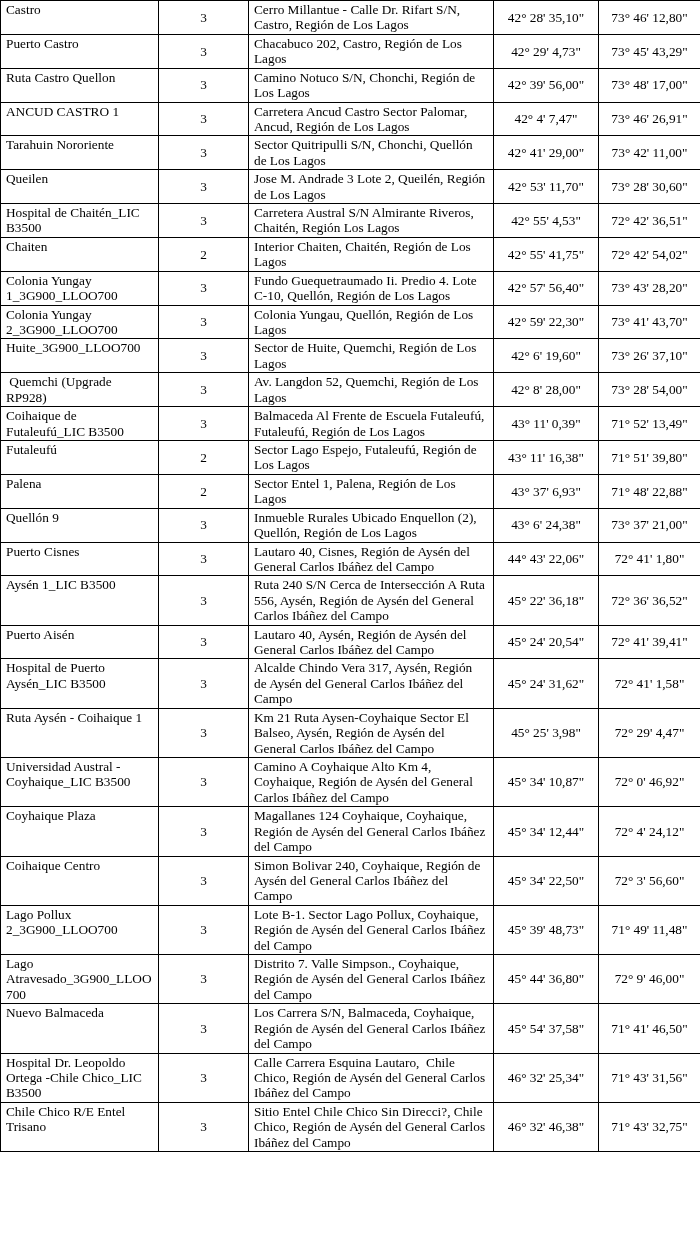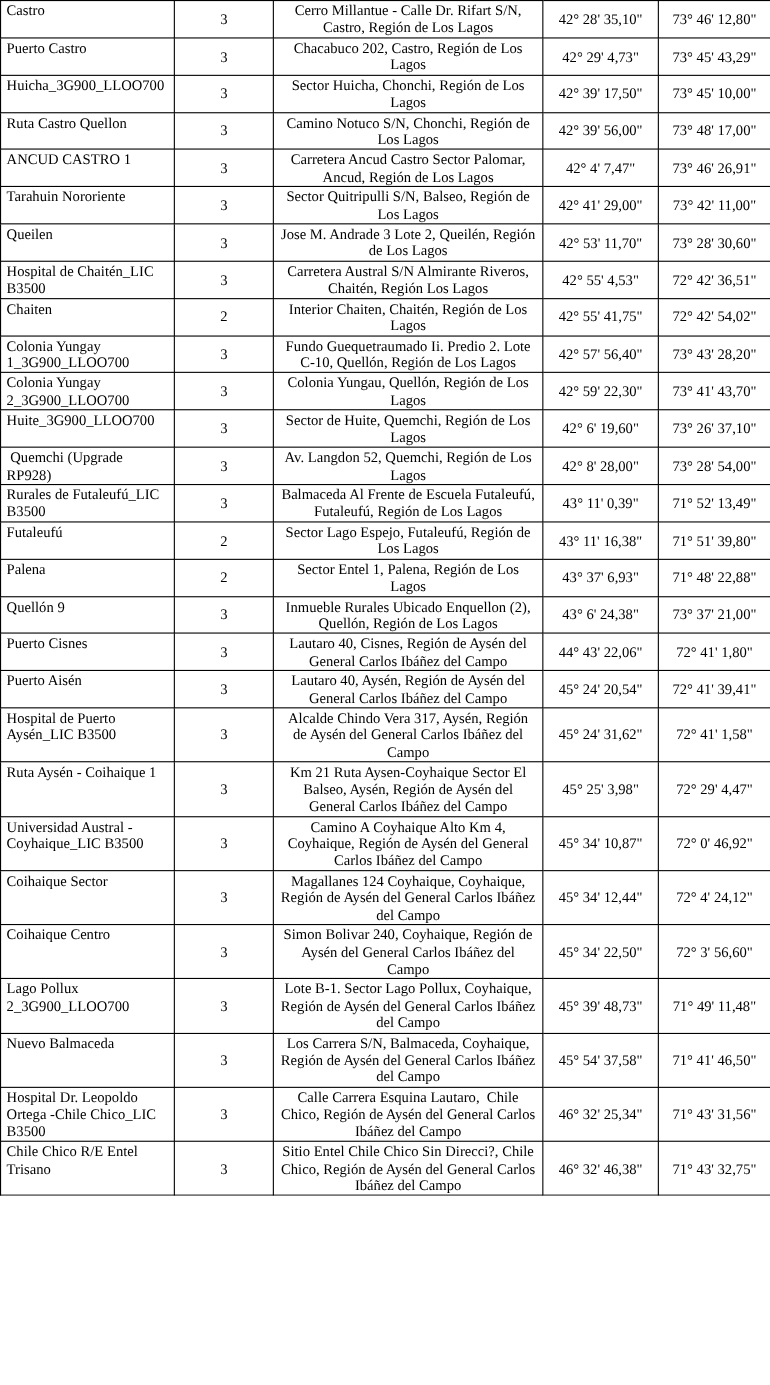--- a/index.html
+++ b/index.html
@@ -31,21 +31,21 @@
     vertical-align: top;
     text-align: left;
     white-space: pre-wrap;
   }
   td.c-num {
     vertical-align: middle;
     text-align: center;
   }
   td.c-addr {
     vertical-align: top;
-    text-align: center;
+    text-align: left;
     white-space: pre-wrap;
   }
   td.c-coord {
     vertical-align: middle;
     text-align: center;
     white-space: nowrap;
   }
 </style>
 </head>
 <body>
@@ -68,48 +68,41 @@
   </tr>
 
   <tr>
     <td class="c-name">Puerto Castro</td>
     <td class="c-num">3</td>
     <td class="c-addr">Chacabuco 202, Castro, Región de Los Lagos</td>
     <td class="c-coord">42° 29' 4,73"</td>
     <td class="c-coord">73° 45' 43,29"</td>
   </tr>
 
-  <tr>
-    <td class="c-name">Huicha_3G900_LLOO700</td>
-    <td class="c-num">3</td>
-    <td class="c-addr">Sector Huicha, Chonchi, Región de Los Lagos</td>
-    <td class="c-coord">42° 39' 17,50"</td>
-    <td class="c-coord">73° 45' 10,00"</td>
-  </tr>
 
   <tr>
     <td class="c-name">Ruta Castro Quellon</td>
     <td class="c-num">3</td>
     <td class="c-addr">Camino Notuco S/N, Chonchi, Región de Los Lagos</td>
     <td class="c-coord">42° 39' 56,00"</td>
     <td class="c-coord">73° 48' 17,00"</td>
   </tr>
 
   <tr>
     <td class="c-name">ANCUD CASTRO 1</td>
     <td class="c-num">3</td>
     <td class="c-addr">Carretera Ancud Castro Sector Palomar, Ancud, Región de Los Lagos</td>
     <td class="c-coord">42° 4' 7,47"</td>
     <td class="c-coord">73° 46' 26,91"</td>
   </tr>
 
   <tr>
     <td class="c-name">Tarahuin Nororiente</td>
     <td class="c-num">3</td>
-    <td class="c-addr">Sector Quitripulli S/N, Balseo, Región de Los Lagos</td>
+    <td class="c-addr">Sector Quitripulli S/N, Chonchi, Quellón de Los Lagos</td>
     <td class="c-coord">42° 41' 29,00"</td>
     <td class="c-coord">73° 42' 11,00"</td>
   </tr>
 
   <tr>
     <td class="c-name">Queilen</td>
     <td class="c-num">3</td>
     <td class="c-addr">Jose M. Andrade 3 Lote 2, Queilén, Región de Los Lagos</td>
     <td class="c-coord">42° 53' 11,70"</td>
     <td class="c-coord">73° 28' 30,60"</td>
@@ -127,21 +120,21 @@
     <td class="c-name">Chaiten</td>
     <td class="c-num">2</td>
     <td class="c-addr">Interior Chaiten, Chaitén, Región de Los Lagos</td>
     <td class="c-coord">42° 55' 41,75"</td>
     <td class="c-coord">72° 42' 54,02"</td>
   </tr>
 
   <tr>
     <td class="c-name">Colonia Yungay 1_3G900_LLOO700</td>
     <td class="c-num">3</td>
-    <td class="c-addr">Fundo Guequetraumado Ii. Predio 2. Lote C-10, Quellón, Región de Los Lagos</td>
+    <td class="c-addr">Fundo Guequetraumado Ii. Predio 4. Lote C-10, Quellón, Región de Los Lagos</td>
     <td class="c-coord">42° 57' 56,40"</td>
     <td class="c-coord">73° 43' 28,20"</td>
   </tr>
 
   <tr>
     <td class="c-name">Colonia Yungay 2_3G900_LLOO700</td>
     <td class="c-num">3</td>
     <td class="c-addr">Colonia Yungau, Quellón, Región de Los Lagos</td>
     <td class="c-coord">42° 59' 22,30"</td>
     <td class="c-coord">73° 41' 43,70"</td>
@@ -157,21 +150,21 @@
 
   <tr>
     <td class="c-name"> Quemchi (Upgrade RP928)</td>
     <td class="c-num">3</td>
     <td class="c-addr">Av. Langdon 52, Quemchi, Región de Los Lagos</td>
     <td class="c-coord">42° 8' 28,00"</td>
     <td class="c-coord">73° 28' 54,00"</td>
   </tr>
 
   <tr>
-    <td class="c-name">Rurales de Futaleufú_LIC B3500</td>
+    <td class="c-name">Coihaique de Futaleufú_LIC B3500</td>
     <td class="c-num">3</td>
     <td class="c-addr">Balmaceda Al Frente de Escuela Futaleufú, Futaleufú, Región de Los Lagos</td>
     <td class="c-coord">43° 11' 0,39"</td>
     <td class="c-coord">71° 52' 13,49"</td>
   </tr>
 
   <tr>
     <td class="c-name">Futaleufú</td>
     <td class="c-num">2</td>
     <td class="c-addr">Sector Lago Espejo, Futaleufú, Región de Los Lagos</td>
@@ -196,20 +189,27 @@
   </tr>
 
   <tr>
     <td class="c-name">Puerto Cisnes</td>
     <td class="c-num">3</td>
     <td class="c-addr">Lautaro 40, Cisnes, Región de Aysén del General Carlos Ibáñez del Campo</td>
     <td class="c-coord">44° 43' 22,06"</td>
     <td class="c-coord">72° 41' 1,80"</td>
   </tr>
 
+  <tr>
+    <td class="c-name">Aysén 1_LIC B3500</td>
+    <td class="c-num">3</td>
+    <td class="c-addr">Ruta 240 S/N Cerca de Intersección A Ruta 556, Aysén, Región de Aysén del General Carlos Ibáñez del Campo</td>
+    <td class="c-coord">45° 22' 36,18"</td>
+    <td class="c-coord">72° 36' 36,52"</td>
+  </tr>
 
   <tr>
     <td class="c-name">Puerto Aisén</td>
     <td class="c-num">3</td>
     <td class="c-addr">Lautaro 40, Aysén, Región de Aysén del General Carlos Ibáñez del Campo</td>
     <td class="c-coord">45° 24' 20,54"</td>
     <td class="c-coord">72° 41' 39,41"</td>
   </tr>
 
   <tr>
@@ -230,21 +230,21 @@
 
   <tr>
     <td class="c-name">Universidad Austral - Coyhaique_LIC B3500</td>
     <td class="c-num">3</td>
     <td class="c-addr">Camino A Coyhaique Alto Km 4, Coyhaique, Región de Aysén del General Carlos Ibáñez del Campo</td>
     <td class="c-coord">45° 34' 10,87"</td>
     <td class="c-coord">72° 0' 46,92"</td>
   </tr>
 
   <tr>
-    <td class="c-name">Coihaique Sector</td>
+    <td class="c-name">Coyhaique Plaza</td>
     <td class="c-num">3</td>
     <td class="c-addr">Magallanes 124 Coyhaique, Coyhaique, Región de Aysén del General Carlos Ibáñez del Campo</td>
     <td class="c-coord">45° 34' 12,44"</td>
     <td class="c-coord">72° 4' 24,12"</td>
   </tr>
 
   <tr>
     <td class="c-name">Coihaique Centro</td>
     <td class="c-num">3</td>
     <td class="c-addr">Simon Bolivar 240, Coyhaique, Región de Aysén del General Carlos Ibáñez del Campo</td>
@@ -253,20 +253,27 @@
   </tr>
 
   <tr>
     <td class="c-name">Lago Pollux 2_3G900_LLOO700</td>
     <td class="c-num">3</td>
     <td class="c-addr">Lote B-1. Sector Lago Pollux, Coyhaique, Región de Aysén del General Carlos Ibáñez del Campo</td>
     <td class="c-coord">45° 39' 48,73"</td>
     <td class="c-coord">71° 49' 11,48"</td>
   </tr>
 
+  <tr>
+    <td class="c-name">Lago Atravesado_3G900_LLOO700</td>
+    <td class="c-num">3</td>
+    <td class="c-addr">Distrito 7. Valle Simpson., Coyhaique, Región de Aysén del General Carlos Ibáñez del Campo</td>
+    <td class="c-coord">45° 44' 36,80"</td>
+    <td class="c-coord">72° 9' 46,00"</td>
+  </tr>
 
   <tr>
     <td class="c-name">Nuevo Balmaceda</td>
     <td class="c-num">3</td>
     <td class="c-addr">Los Carrera S/N, Balmaceda, Coyhaique, Región de Aysén del General Carlos Ibáñez del Campo</td>
     <td class="c-coord">45° 54' 37,58"</td>
     <td class="c-coord">71° 41' 46,50"</td>
   </tr>
 
   <tr>

